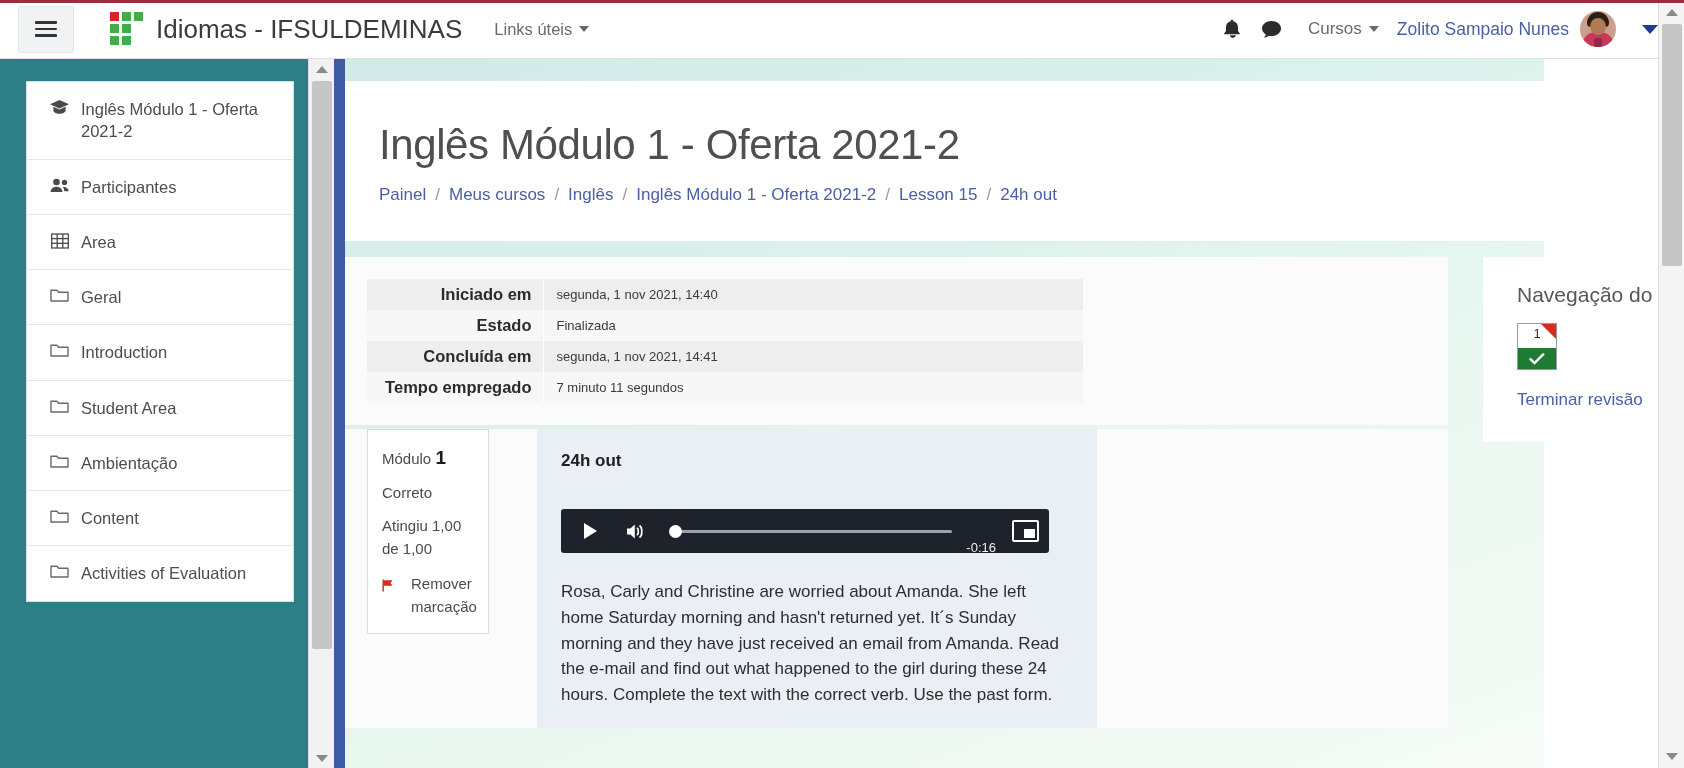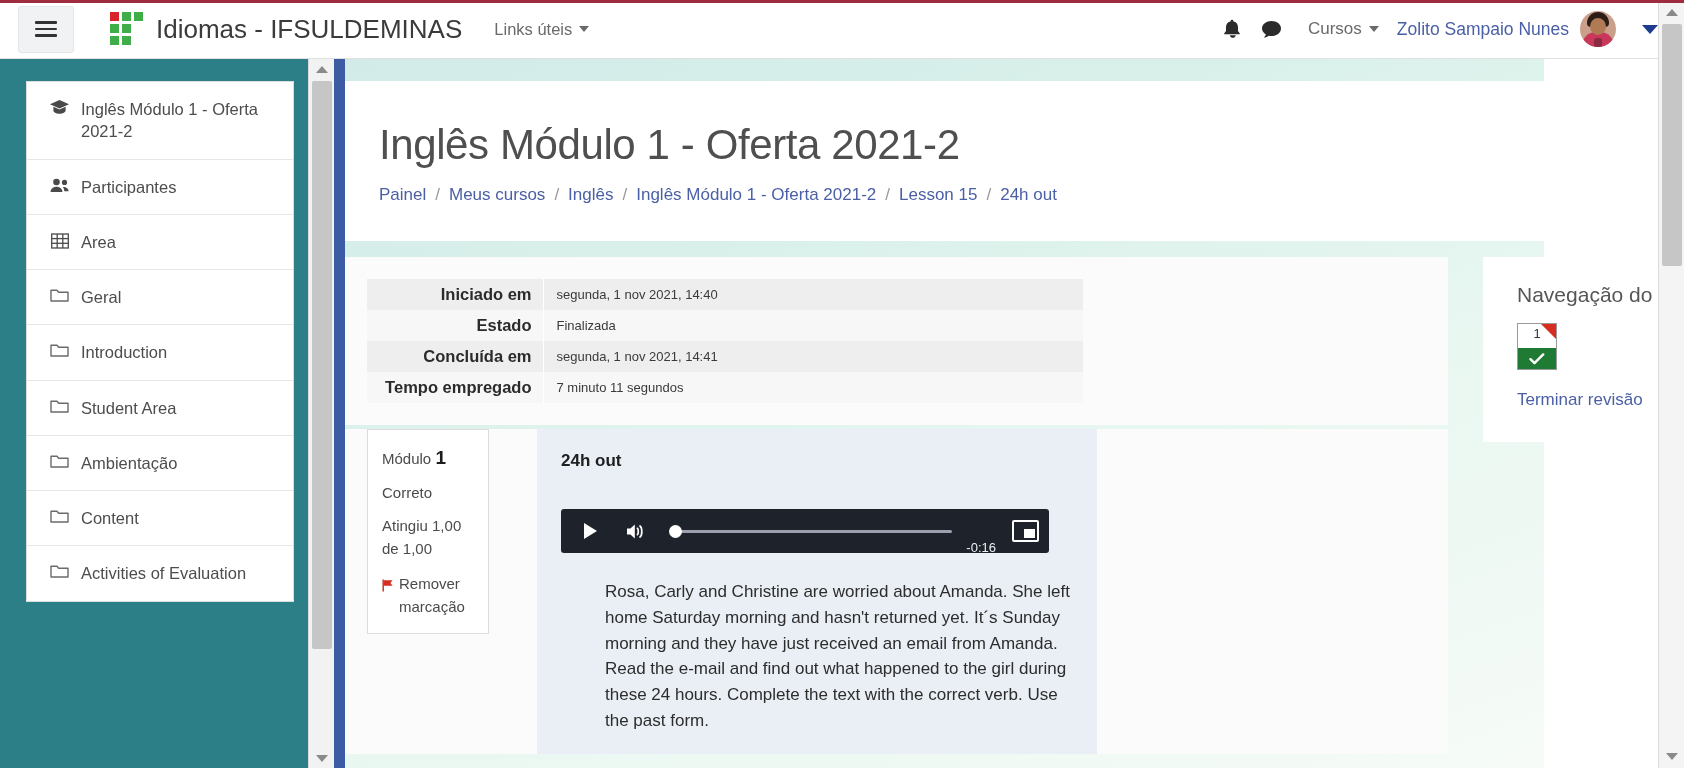--- a/index.html
+++ b/index.html
@@ -211,21 +211,21 @@
     width: 122px; flex: none;
     background: #ffffff; border: 1px solid #dcdcdc;
     padding: 13px 12px 14px 14px;
     font-size: 15px; color: #4b4b4b; line-height: 1.55;
     align-self: flex-start;
   }
   .q-info .q-num { font-size: 15px; }
   .q-info .q-num b { font-size: 19px; color: #1c1c1c; font-weight: bold; }
   .q-info .q-line { margin-top: 9px; }
   .q-flag {
-    margin-top: 12px; display: flex; align-items: flex-start; gap: 5px;
+    margin-top: 12px; display: flex; align-items: flex-start; gap: 17px;
     cursor: pointer;
   }
   .flag-icon { flex: none; margin-top: 3px; }
 
   .q-body {
     margin-left: 48px;
     width: 560px;
     background: #e9eff5;
     padding: 22px 24px 20px 24px;
   }
@@ -272,21 +272,20 @@
     position: relative; cursor: pointer; flex: none;
   }
   .pip::after {
     content: ""; position: absolute; right: 2px; bottom: 2px;
     width: 11px; height: 9px; background: #ffffff;
   }
 
   .q-text {
     margin-top: 26px; font-size: 17px; color: #2d2d2d;
     line-height: 1.52;
-    margin-left: 44px;
   }
 
   
   .qnav {
     position: absolute; top: 198px; left: 1138px;
     width: 451px; height: 185px;
     background: #ffffff;
     padding: 26px 0 0 34px;
   }
   .qnav-title { font-size: 21px; color: #565656; font-weight: 400; }

